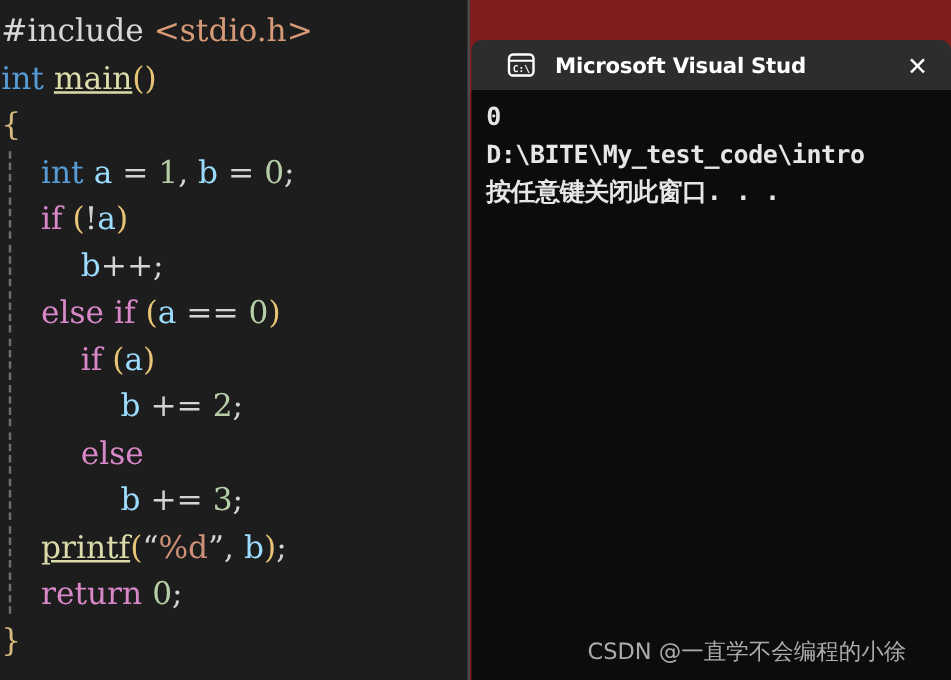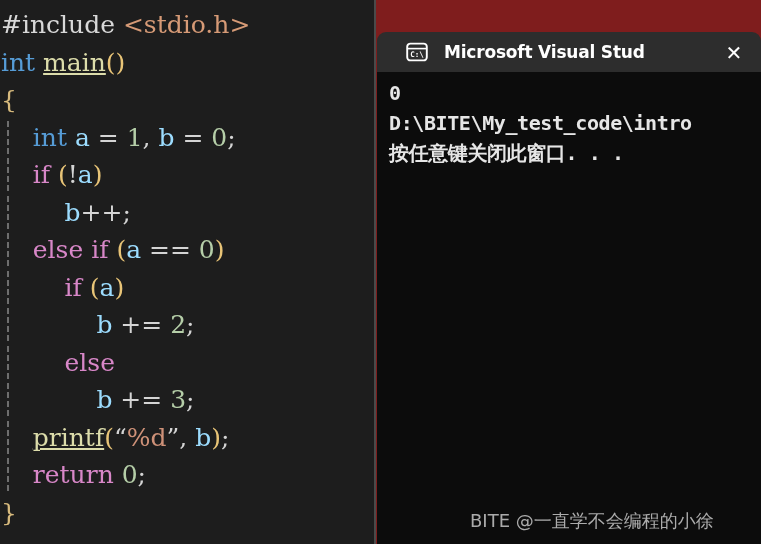--- a/index.html
+++ b/index.html
@@ -175,15 +175,15 @@
       <div id="console-title">Microsoft Visual Studio 调试挂</div>
       <div id="console-close">✕</div>
     </div>
 
     <div id="console-body">
       <div id="console-text"><div>0</div><div>D:\BITE\My_test_code\intro</div><div>按任意键关闭此窗口. . .</div></div>
     </div>
 
   </div>
 
-  <div id="watermark">BITE @一直学不会编程的小徐</div>
+  <div id="watermark">CSDN @一直学不会编程的小徐</div>
 
 </div>
 
 </body></html>

